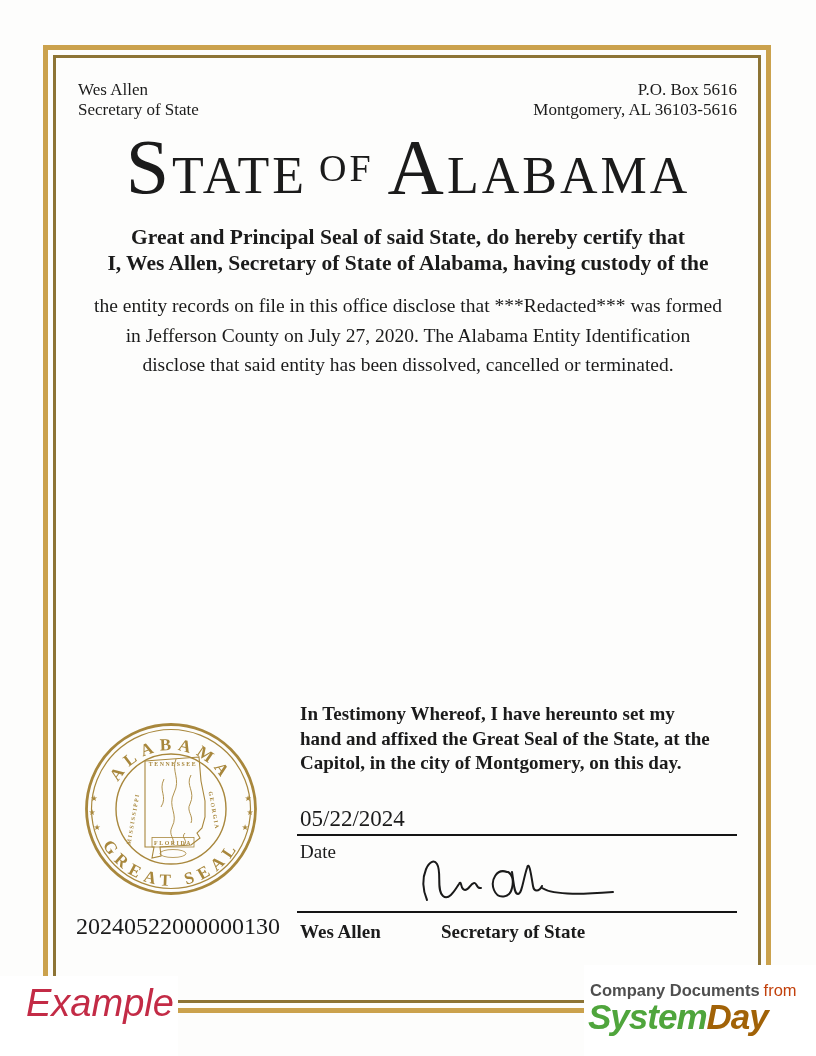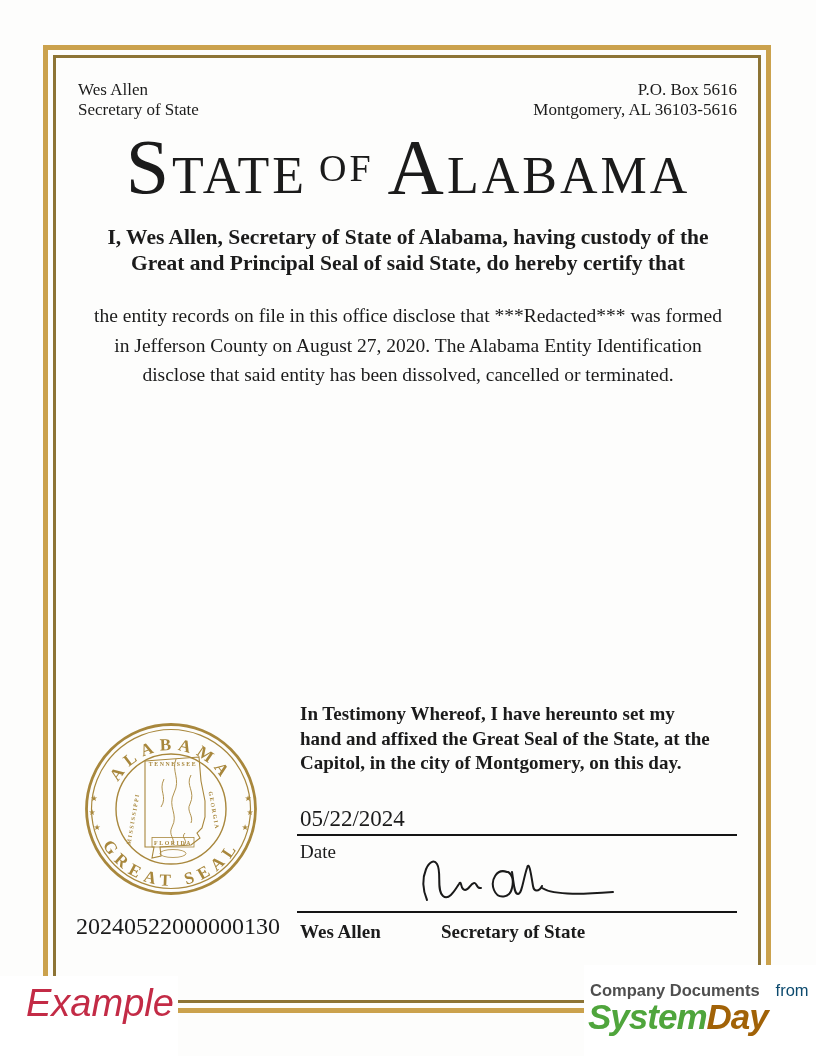--- a/index.html
+++ b/index.html
@@ -17,21 +17,21 @@
   
   .doc-title{position:absolute;left:0;top:127px;width:816px;text-align:center;
         white-space:nowrap;letter-spacing:3px;}
   .t-big{font-size:78px;line-height:80px;}
   .t-small{font-size:52px;}
   .t-of{font-size:38px;position:relative;top:-12px;margin:0 14px 0 12px;}
   
   .cert{position:absolute;left:68px;top:224px;width:680px;text-align:center;
         font-weight:bold;font-size:21.5px;line-height:26px;}
   
-  .bodytext{position:absolute;left:78px;top:301px;width:660px;text-align:center;
+  .bodytext{position:absolute;left:78px;top:291px;width:660px;text-align:center;
         font-size:19.5px;line-height:29.5px;}
   
   .testimony{position:absolute;left:300px;top:702px;width:430px;
         font-weight:bold;font-size:19px;line-height:24.5px;}
   .date-value{position:absolute;left:300px;top:806px;font-size:23px;}
   .rule{position:absolute;left:297px;width:440px;border-top:2.4px solid #151515;height:0;}
   .rule-date{top:834px;}
   .rule-sig{top:911px;}
   .date-label{position:absolute;left:300px;top:841px;font-weight:normal;font-size:19px;}
   .sig-svg{position:absolute;left:415px;top:850px;}
@@ -44,21 +44,21 @@
   .seal-small{font-size:5.8px;font-weight:bold;letter-spacing:1.6px;text-anchor:middle;}
   .seal-star{font-size:8px;text-anchor:middle;}
   .docnum{position:absolute;left:76px;top:913px;width:190px;text-align:center;font-size:24px;}
   
   .wm-box{position:absolute;left:0;top:976px;width:178px;height:80px;background:#ffffff;}
   .watermark{position:absolute;left:26px;top:982px;font-family:"Liberation Sans",sans-serif;
         font-style:italic;font-weight:500;font-size:38px;color:#c32b46;}
   .brand-box{position:absolute;left:584px;top:965px;width:232px;height:91px;background:#ffffff;}
   .brand-line1{position:absolute;left:590px;top:981px;font-family:"Liberation Sans",sans-serif;
         font-size:16.5px;font-weight:bold;color:#4f4f4f;white-space:nowrap;}
-  .brand-line1 .light{font-weight:normal;color:#0c4a6e;margin-left:16px;}
+  .brand-line1 .light{font-weight:normal;color:#c2410c;margin-left:4px;}
   .brand-line2{position:absolute;left:588px;top:997px;font-family:"Liberation Sans",sans-serif;
         font-size:35px;font-weight:bold;font-style:italic;letter-spacing:-1px;white-space:nowrap;}
   .brand-green{color:#4fa53c;}
   .brand-gray{color:#a16207;}
 </style>
 </head>
 <body>
 
 <div id="page">
 
@@ -72,27 +72,27 @@
   <div class="hdr hdr-right">
     <div>P.O. Box 5616</div>
     <div>Montgomery, AL 36103-5616</div>
   </div>
 
   <div class="doc-title">
     <span class="t-big">S</span><span class="t-small">TATE</span><span class="t-of">OF</span><span class="t-big">A</span><span class="t-small">LABAMA</span>
   </div>
 
   <div class="cert">
+    <div>Great and Principal Seal of said State, do hereby certify that</div>
     <div>I, Wes Allen, Secretary of State of Alabama, having custody of the</div>
-    <div>Great and Principal Seal of said State, do hereby certify that</div>
   </div>
 
   <div class="bodytext">
     <div>the entity records on file in this office disclose that ***Redacted*** was formed</div>
-    <div>in Jefferson County on August 27, 2020. The Alabama Entity Identification</div>
+    <div>in Jefferson County on July 27, 2020. The Alabama Entity Identification</div>
     <div>disclose that said entity has been dissolved, cancelled or terminated.</div>
   </div>
 
   <div class="testimony">
     <div>In Testimony Whereof, I have hereunto set my</div>
     <div>hand and affixed the Great Seal of the State, at the</div>
     <div>Capitol, in the city of Montgomery, on this day.</div>
   </div>
 
   <div class="date-value">05/22/2024</div>

